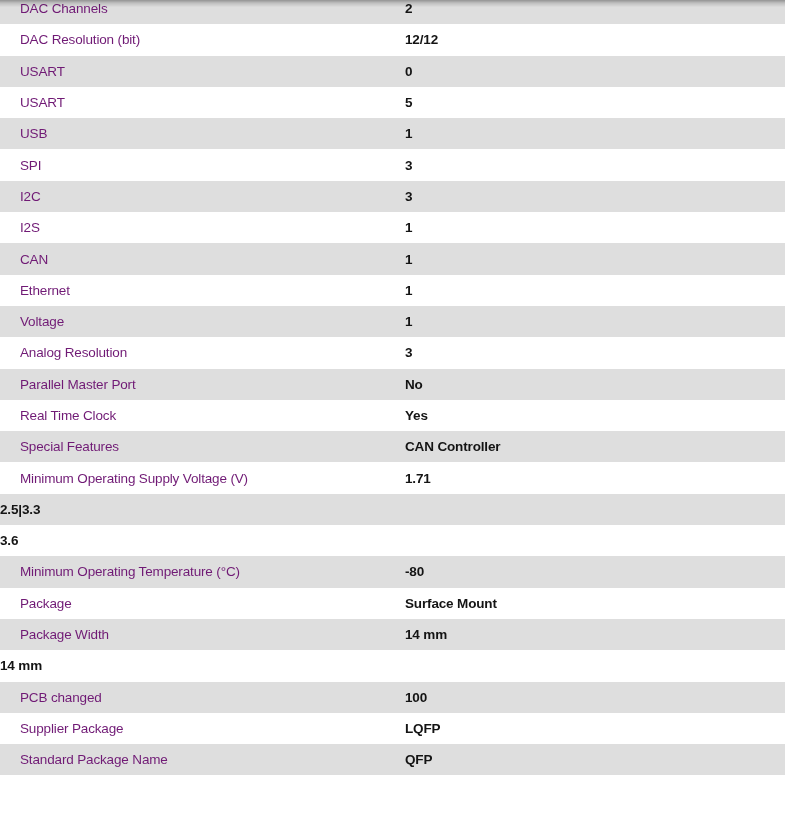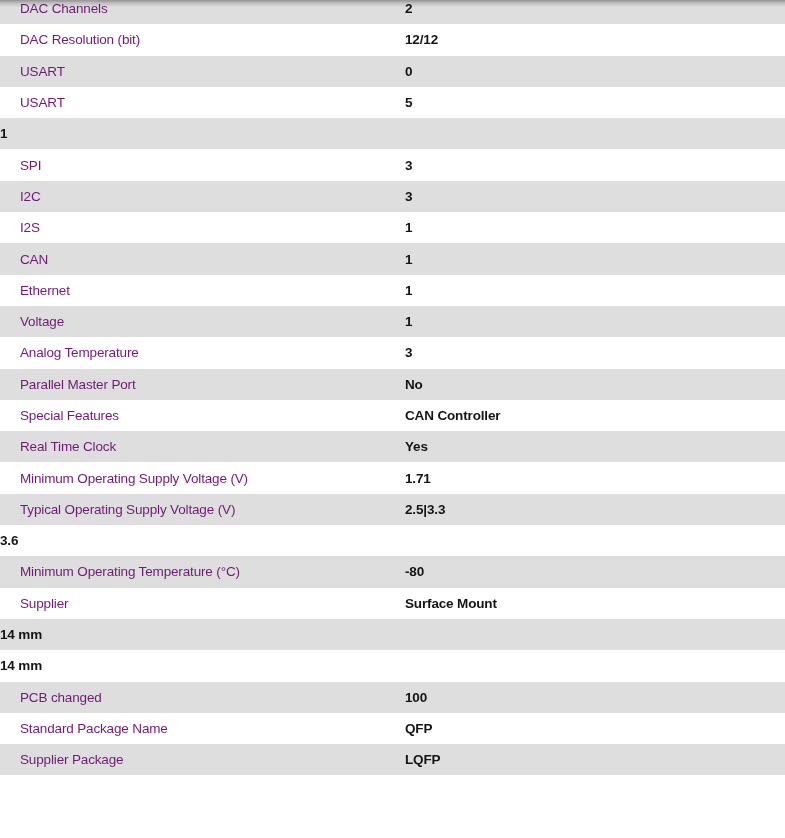--- a/index.html
+++ b/index.html
@@ -79,20 +79,21 @@
     <div class="spec-label">USART</div>
     <div class="spec-value">0</div>
   </div>
 
   <div class="spec-row">
     <div class="spec-label">USART</div>
     <div class="spec-value">5</div>
   </div>
 
   <div class="spec-row">
+    <div class="spec-label">USB</div>
     <div class="spec-value">1</div>
   </div>
 
   <div class="spec-row">
     <div class="spec-label">SPI</div>
     <div class="spec-value">3</div>
   </div>
 
   <div class="spec-row">
     <div class="spec-label">I2C</div>
@@ -113,80 +114,80 @@
     <div class="spec-label">Ethernet</div>
     <div class="spec-value">1</div>
   </div>
 
   <div class="spec-row">
     <div class="spec-label">Voltage</div>
     <div class="spec-value">1</div>
   </div>
 
   <div class="spec-row">
-    <div class="spec-label">Analog Temperature</div>
+    <div class="spec-label">Analog Resolution</div>
     <div class="spec-value">3</div>
   </div>
 
   <div class="spec-row">
     <div class="spec-label">Parallel Master Port</div>
     <div class="spec-value">No</div>
   </div>
 
   <div class="spec-row">
-    <div class="spec-label">Special Features</div>
-    <div class="spec-value">CAN Controller</div>
+    <div class="spec-label">Real Time Clock</div>
+    <div class="spec-value">Yes</div>
   </div>
 
   <div class="spec-row">
-    <div class="spec-label">Real Time Clock</div>
-    <div class="spec-value">Yes</div>
+    <div class="spec-label">Special Features</div>
+    <div class="spec-value">CAN Controller</div>
   </div>
 
   <div class="spec-row">
     <div class="spec-label">Minimum Operating Supply Voltage (V)</div>
     <div class="spec-value">1.71</div>
   </div>
 
   <div class="spec-row">
-    <div class="spec-label">Typical Operating Supply Voltage (V)</div>
     <div class="spec-value">2.5|3.3</div>
   </div>
 
   <div class="spec-row">
     <div class="spec-value">3.6</div>
   </div>
 
   <div class="spec-row">
     <div class="spec-label">Minimum Operating Temperature (°C)</div>
     <div class="spec-value">-80</div>
   </div>
 
 
   <div class="spec-row">
-    <div class="spec-label">Supplier</div>
+    <div class="spec-label">Package</div>
     <div class="spec-value">Surface Mount</div>
   </div>
 
 
   <div class="spec-row">
+    <div class="spec-label">Package Width</div>
     <div class="spec-value">14 mm</div>
   </div>
 
   <div class="spec-row">
     <div class="spec-value">14 mm</div>
   </div>
 
   <div class="spec-row">
     <div class="spec-label">PCB changed</div>
     <div class="spec-value">100</div>
   </div>
 
   <div class="spec-row">
-    <div class="spec-label">Standard Package Name</div>
-    <div class="spec-value">QFP</div>
+    <div class="spec-label">Supplier Package</div>
+    <div class="spec-value">LQFP</div>
   </div>
 
   <div class="spec-row">
-    <div class="spec-label">Supplier Package</div>
-    <div class="spec-value">LQFP</div>
+    <div class="spec-label">Standard Package Name</div>
+    <div class="spec-value">QFP</div>
   </div>
 </div>
 
 </body></html>

